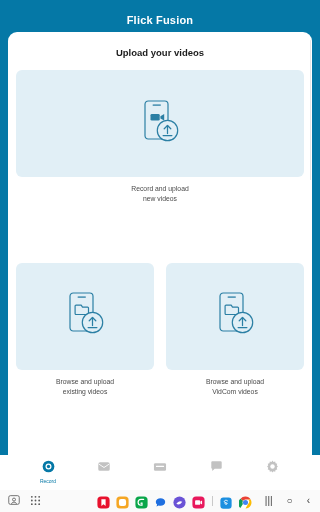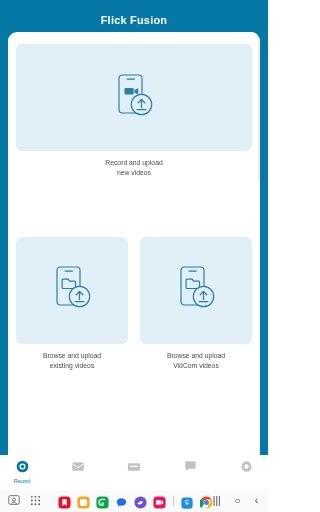--- a/index.html
+++ b/index.html
@@ -4,21 +4,21 @@
 <style>
   * { box-sizing: border-box; margin: 0; padding: 0; }
   html, body {
     width: 320px; height: 512px;
     font-family: "Liberation Sans", sans-serif;
     background: #ffffff;
     overflow: hidden;
   }
   #screen {
     position: relative;
-    width: 268px; height: 512px;
+    width: 320px; height: 512px;
     background: #0578a6;
     overflow: hidden;
   }
 
   
   .app-header {
     position: absolute;
     top: 0; left: 0; right: 0;
     height: 40px;
     background: #0578a6;
@@ -167,20 +167,21 @@
 
 <div id="screen">
 
   <div class="app-header">
     <span class="app-title">Flick Fusion</span>
   </div>
 
   <div class="content-sheet">
     <div class="sheet-inner">
 
+      <div class="page-heading">Upload your videos</div>
 
       <div>
         <div class="tile tile-wide">
           <span>
             <svg width="44" height="52" viewBox="0 0 44 52" fill="none">
 
               <rect x="7" y="5" width="23" height="38" rx="3.2" stroke="#2b7fa4" stroke-width="1.2" fill="#e1eff6"></rect>
 
               <rect x="14.5" y="8.2" width="8.5" height="1.8" rx="0.9" fill="#2b7fa4" opacity="0.75"></rect>
 

